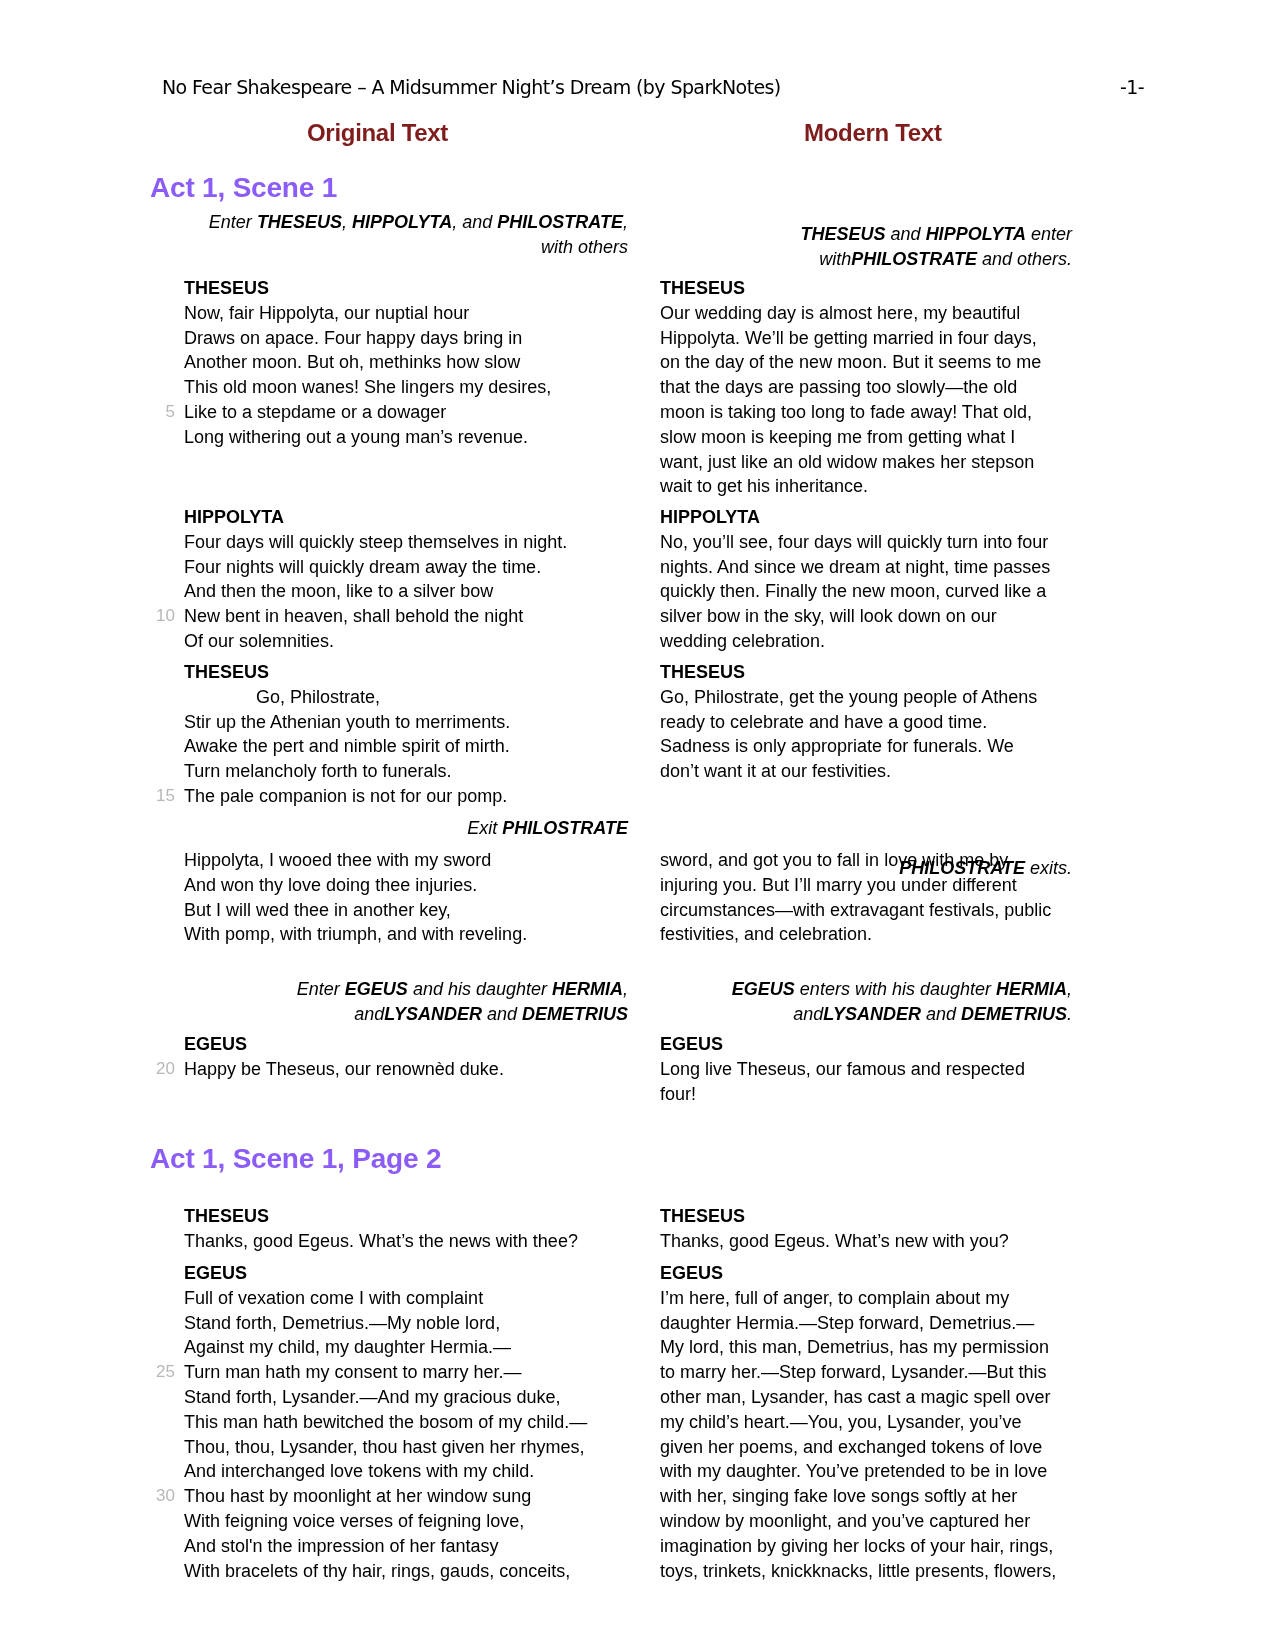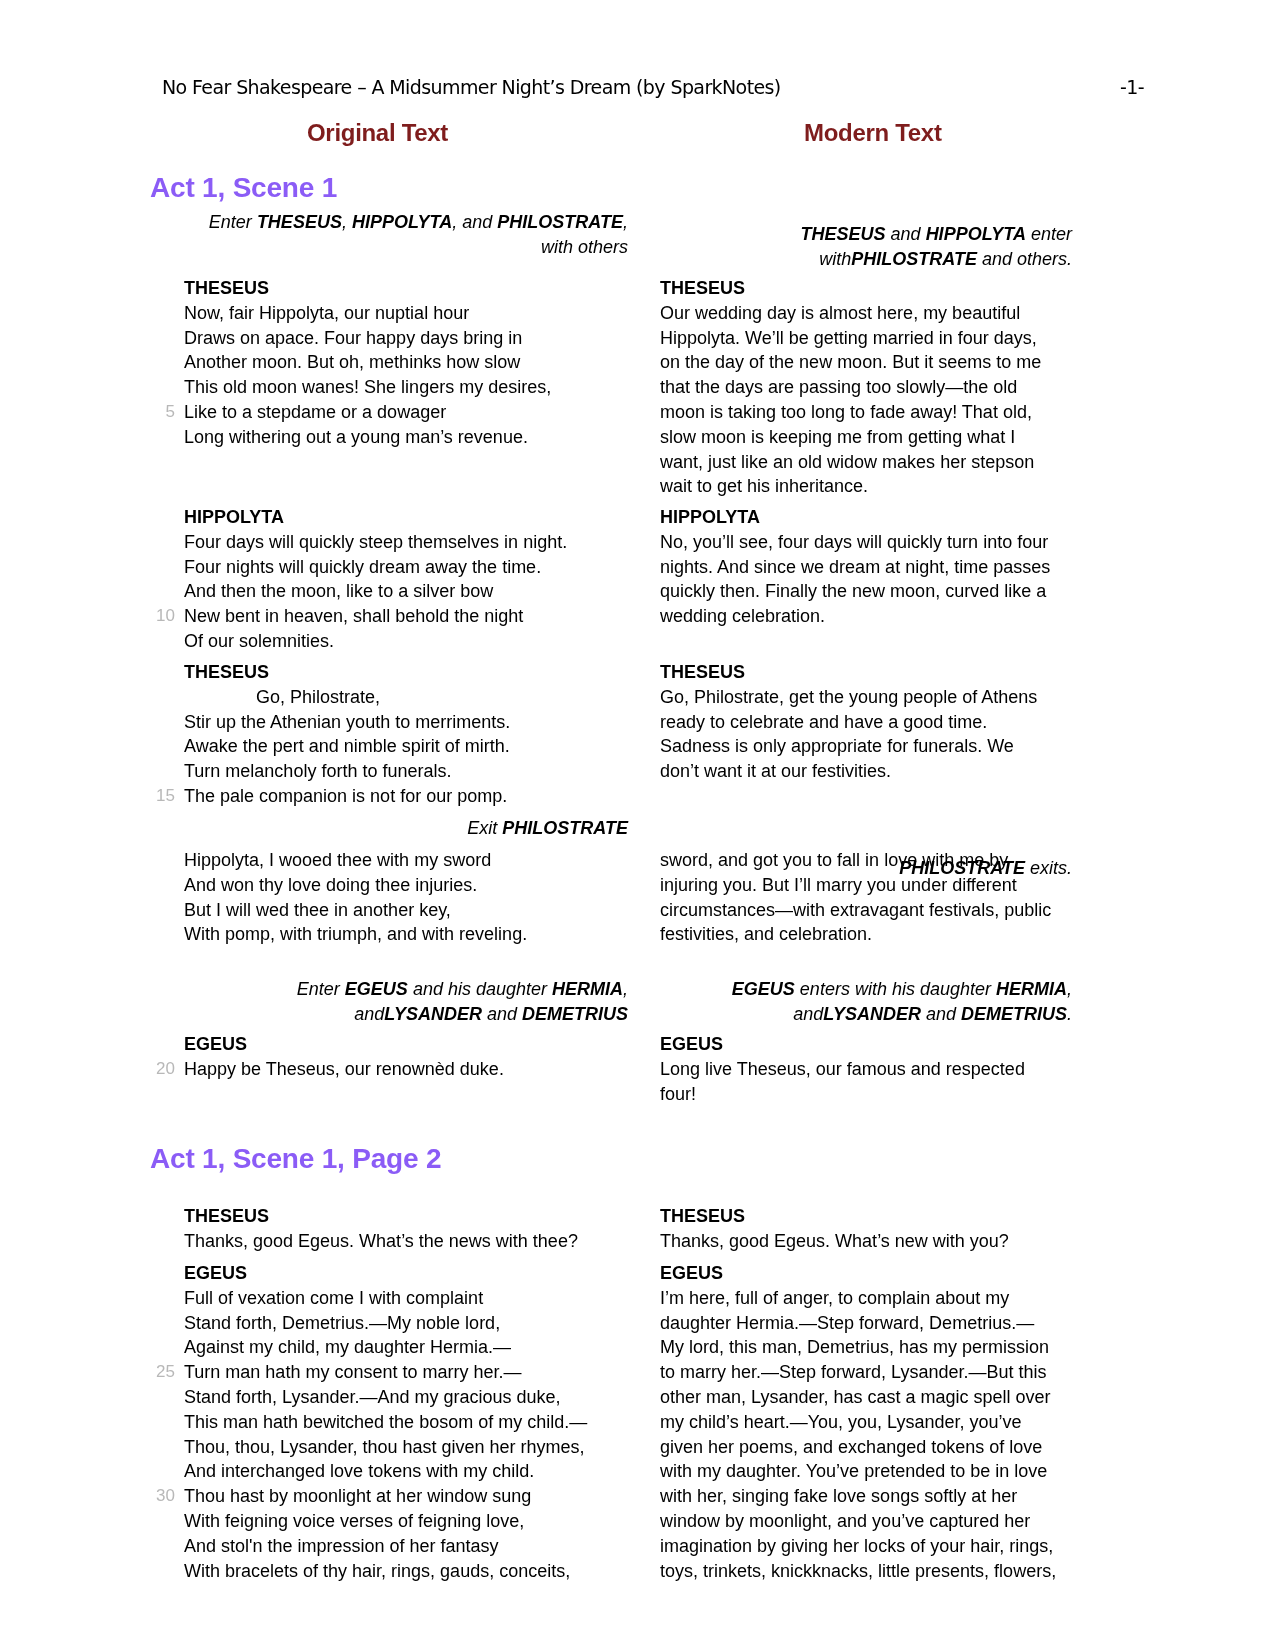--- a/index.html
+++ b/index.html
@@ -119,20 +119,21 @@
       <div class="line"><span>moon is taking too long to fade away! That old,</span></div>
       <div class="line"><span>slow moon is keeping me from getting what I</span></div>
       <div class="line"><span>want, just like an old widow makes her stepson</span></div>
       <div class="line"><span>wait to get his inheritance.</span></div>
     </div>
     <div class="block" style="top: 505px;">
       <div class="line speaker">HIPPOLYTA</div>
       <div class="line"><span>No, you’ll see, four days will quickly turn into four</span></div>
       <div class="line"><span>nights. And since we dream at night, time passes</span></div>
       <div class="line"><span>quickly then. Finally the new moon, curved like a</span></div>
+      <div class="line"><span>silver bow in the sky, will look down on our</span></div>
       <div class="line"><span>wedding celebration.</span></div>
     </div>
     <div class="block" style="top: 660px;">
       <div class="line speaker">THESEUS</div>
       <div class="line"><span>Go, Philostrate, get the young people of Athens</span></div>
       <div class="line"><span>ready to celebrate and have a good time.</span></div>
       <div class="line"><span>Sadness is only appropriate for funerals. We</span></div>
       <div class="line"><span>don’t want it at our festivities.</span></div>
     </div>
     <div class="block" style="top: 856px;">

